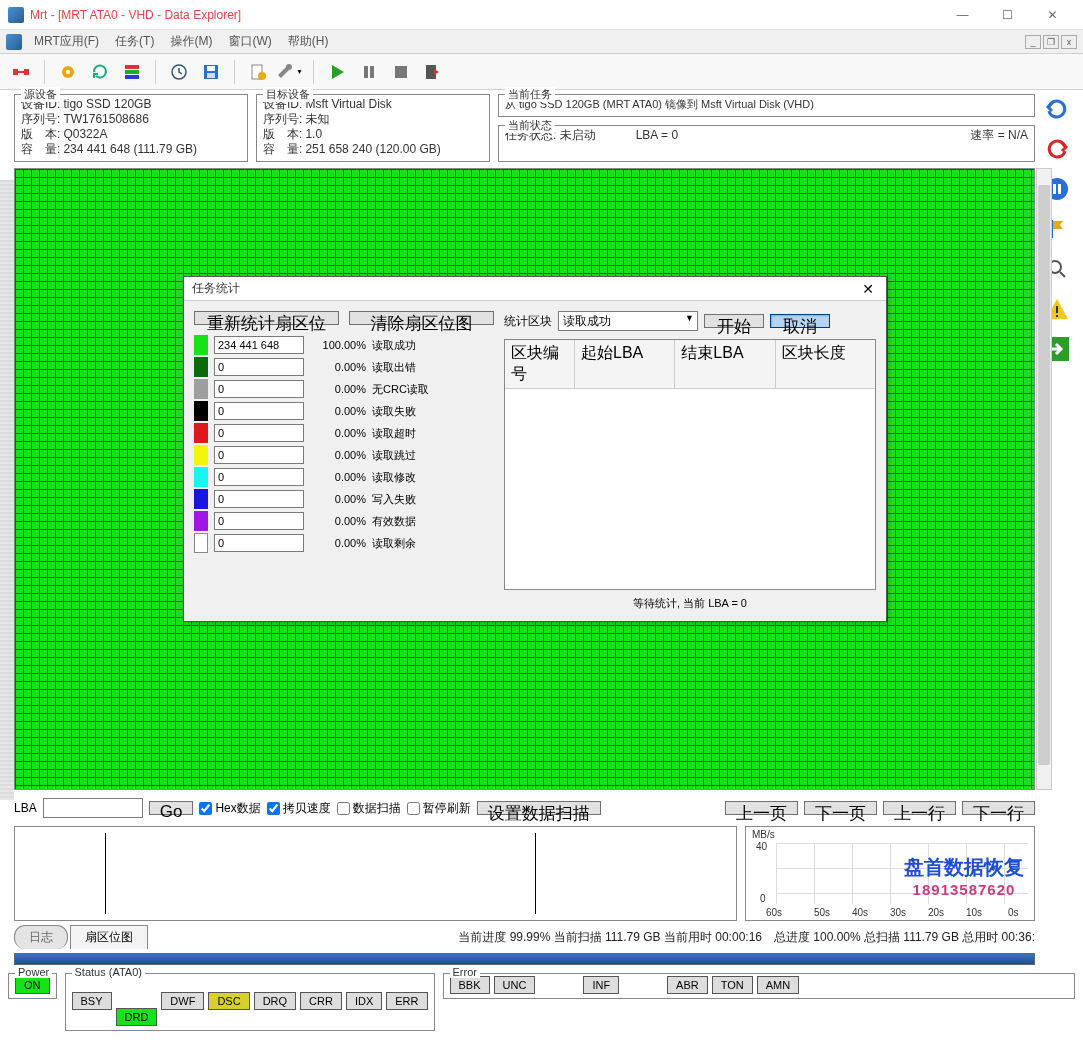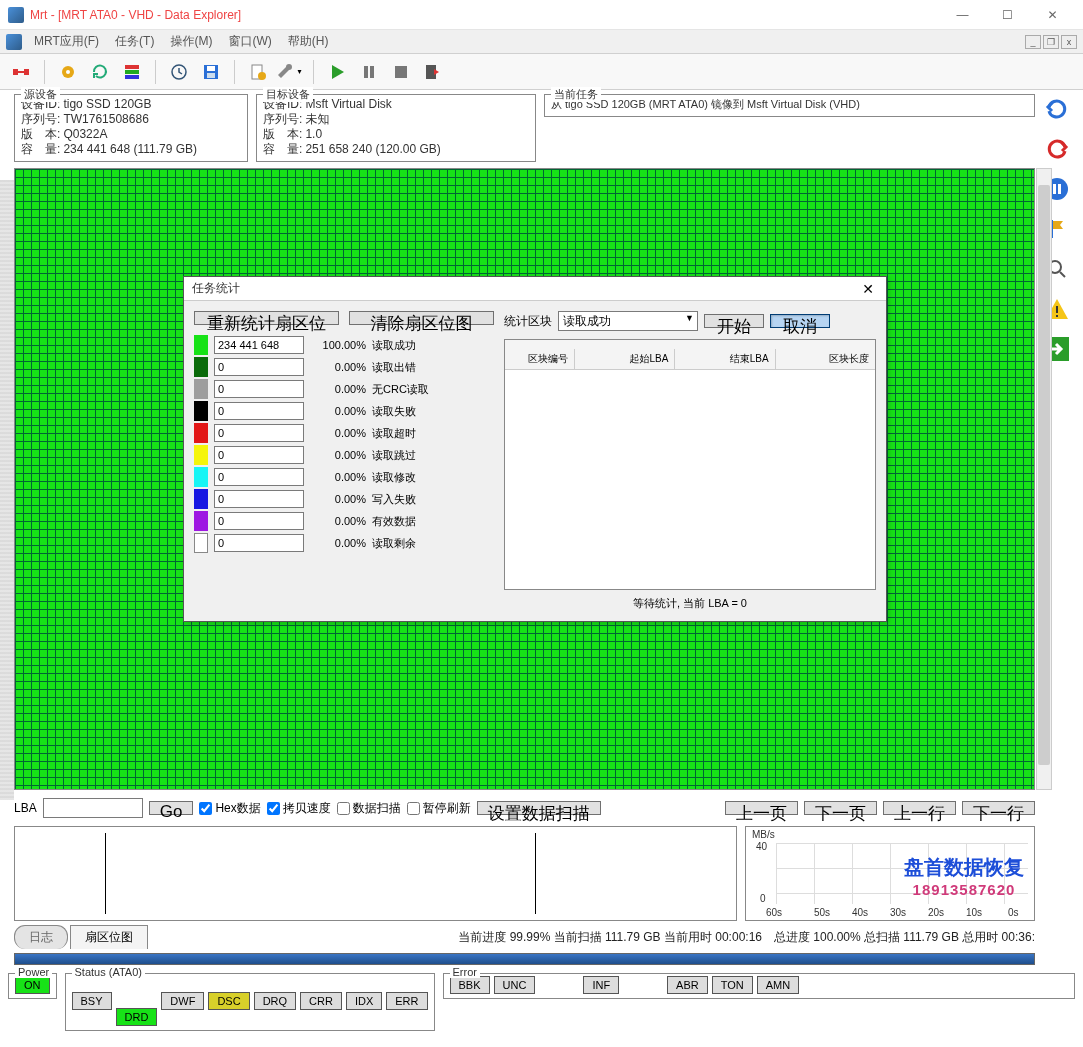--- a/index.html
+++ b/index.html
@@ -97,21 +97,21 @@
 .dlg-btns-row { display: flex; gap: 10px; margin-bottom: 10px; }
 .stat-row { display: flex; align-items: center; gap: 6px; margin: 2px 0; }
 .stat-color { width: 14px; height: 20px; border: 1px solid transparent; }
 .stat-input { width: 90px; height: 18px; border: 1px solid #7a7a7a; background: #fff; padding: 0 3px; font-size: 11px; }
 .stat-pct { width: 56px; text-align: right; font-size: 11px; }
 .stat-label { font-size: 11px; }
 .dlg-right-top { display: flex; align-items: center; gap: 6px; margin-bottom: 8px; }
 .dlg-select { height: 20px; border: 1px solid #7a7a7a; background: #fff; padding: 0 4px; width: 140px; }
 .dlg-table { flex: 1; border: 1px solid #888; background: #fff; }
 .dlg-table-head { display: flex; background: #f4f4f4; border-bottom: 1px solid #ccc; }
-.dlg-th { padding: 3px 6px; border-right: 1px solid #ccc; font-size: 10px; text-align: right; margin-top: 9px; }
+.dlg-th { padding: 3px 6px; border-right: 1px solid #ccc; font-size: 16px; text-align: left; }
 .dlg-footer-text { text-align: center; font-size: 11px; padding-top: 6px; }
 .btn-pressed { border: 1px solid #003c74; background: #b6d4f2; box-shadow: inset 1px 1px 2px rgba(0,0,0,0.2); }
 
 
 .left-strip { position: absolute; left: 0; top: 180px; width: 14px; height: 620px; background: repeating-linear-gradient(#888 0 2px, #aaa 2px 4px); opacity: 0.3; }
 </style>
 </head>
 <body>
 
 <div class="titlebar">
@@ -219,31 +219,39 @@
 </div>
 
 <div class="info-row">
   <div class="info-panel" style="width:234px">
     <div class="legend">源设备</div>
     <div class="row"><span>设备ID:</span> <span>tigo SSD 120GB</span></div>
     <div class="row"><span>序列号:</span> <span>TW1761508686</span></div>
     <div class="row"><span>版　本:</span> <span>Q0322A</span></div>
     <div class="row"><span>容　量:</span> <span>234 441 648 (111.79 GB)</span></div>
   </div>
-  <div class="info-panel" style="width:280px">
+  <div class="info-panel" style="width:234px">
     <div class="legend">目标设备</div>
     <div class="row"><span>设备ID:</span> <span>Msft Virtual Disk</span></div>
     <div class="row"><span>序列号:</span> <span>未知</span></div>
     <div class="row"><span>版　本:</span> <span>1.0</span></div>
     <div class="row"><span>容　量:</span> <span>251 658 240 (120.00 GB)</span></div>
   </div>
   <div style="flex:1;display:flex;flex-direction:column;gap:8px;">
     <div class="info-panel" style="flex:0 0 auto">
       <div class="legend">当前任务</div>
       <div class="row">从 tigo SSD 120GB (MRT ATA0) 镜像到 Msft Virtual Disk (VHD)</div>
+    </div>
+    <div class="info-panel" style="flex:1">
+      <div class="legend">当前状态</div>
+      <div class="row" style="display:flex;gap:40px;">
+        <span><span>任务状态:</span> <span>未启动</span></span>
+        <span>LBA = 0</span>
+        <span style="margin-left:auto">速率 = N/A</span>
+      </div>
     </div>
   </div>
 </div>
 
 <div class="right-vtoolbar">
   <div class="rvt-btn">
       <svg width="24" height="24" viewBox="0 0 24 24">
         <path d="M4 10a8 8 0 1 1 0 4" fill="none" stroke="#2a6fd6" stroke-width="3"></path>
         <path d="M7 6l-4 4 4 4" fill="none" stroke="#2a6fd6" stroke-width="3"></path>
       </svg>

